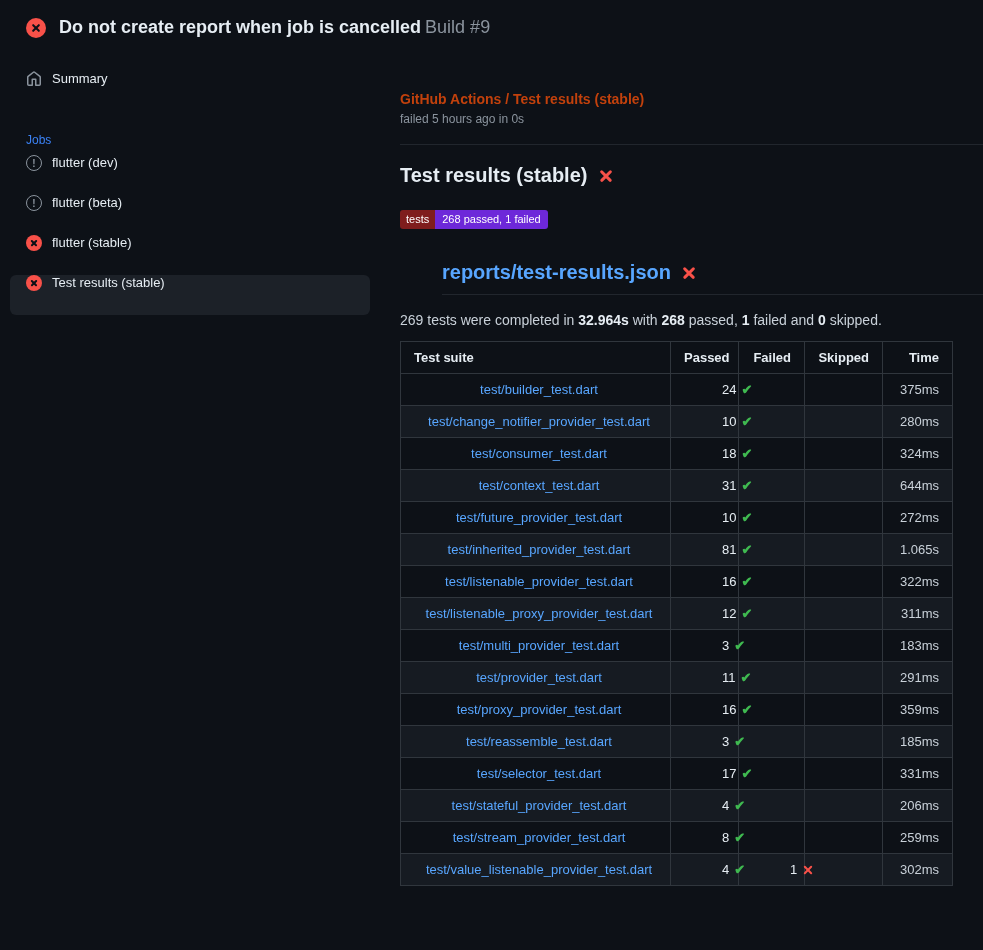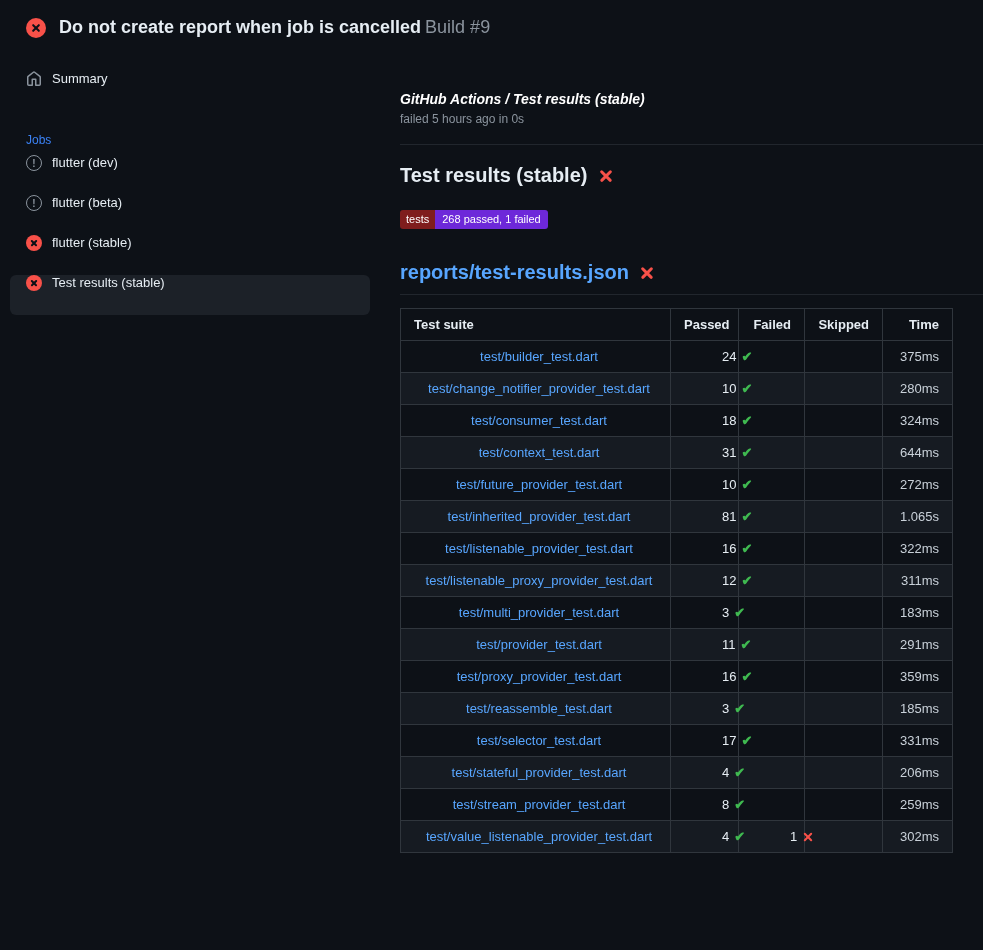--- a/index.html
+++ b/index.html
@@ -38,31 +38,31 @@
   .layout { display:flex; align-items:flex-start; }
   
   .sidebar { width:380px; flex:none; padding-top:18px; }
   .side-item { display:flex; align-items:flex-start; gap:10px; height:40px; padding:0 16px; margin:0 10px;
     border-radius:6px; font-size:13px; color:#e6edf3; cursor:pointer; }
   .side-item.selected { background:#1c2128; }
   .jobs-label { color:#3b82f6; font-size:12px; padding:22px 26px 8px 26px; }
   .home-icon { flex:none; }
   
   .main { flex:1; padding:38px 0 20px 20px; }
-  .breadcrumb { font-size:14px; font-weight:700; color:#ffffff;font-style:italic; }
+  .breadcrumb { font-size:14px; font-weight:700; color:#c2410c; }
   .status-line { font-size:12px; color:#8b949e; margin-top:5px; }
   .rule { border:none; border-top:1px solid #21262d; margin-top:18px; }
   .section-title { display:flex; align-items:center; gap:11px; margin-top:19px; font-size:20px; font-weight:700; color:#e6edf3; }
   
   .badge { display:inline-flex; margin-top:23px; border-radius:3px; overflow:hidden; font-size:11px; color:#ffffff; line-height:1; }
   .badge-label { background:#7f1d1d; padding:4px 6px; }
   .badge-value { background:#6d28d9; padding:4px 7px; }
   
   .report-title { display:flex; align-items:center; gap:11px; margin-top:32px; padding-bottom:10px;
-    border-bottom:1px solid #21262d; font-size:20px; font-weight:700; }
+    border-bottom:1px solid #21262d; font-size:20px; font-weight:700;margin-left:42px; }
   .report-link { color:#58a6ff; text-decoration:none; }
   
   .summary { margin-top:17px; font-size:14px; color:#c9d1d9; }
   .summary b { color:#e6edf3; }
   
   table { border-collapse:collapse; width:552px; margin-top:13px; font-size:13px; table-layout:fixed; }
   th,td { border:1px solid #30363d; padding:8px 13px; }
   th { color:#e6edf3; font-weight:700; text-align:right; }
   th.suite-h { text-align:left; }
   tbody tr:nth-child(even) { background:#161b22; }
@@ -125,20 +125,21 @@
       <div class="badge">
           <span class="badge-label">tests</span>
           <span class="badge-value">268 passed, 1 failed</span>
         </div>
 
       <h2 class="report-title">
           <a href="#" class="report-link">reports/test-results.json</a>
           <span class="x-mark"></span>
         </h2>
 
+      <p class="summary"><span>269 tests were completed in </span><b>32.964s</b><span> with </span><b>268</b><span> passed, </span><b>1</b><span> failed and </span><b>0</b><span> skipped.</span></p>
 
       <table>
         <colgroup>
           <col style="width:270px">
             <col style="width:68px">
             <col style="width:66px">
             <col style="width:78px">
             <col style="width:70px">
         </colgroup>
         <thead>

